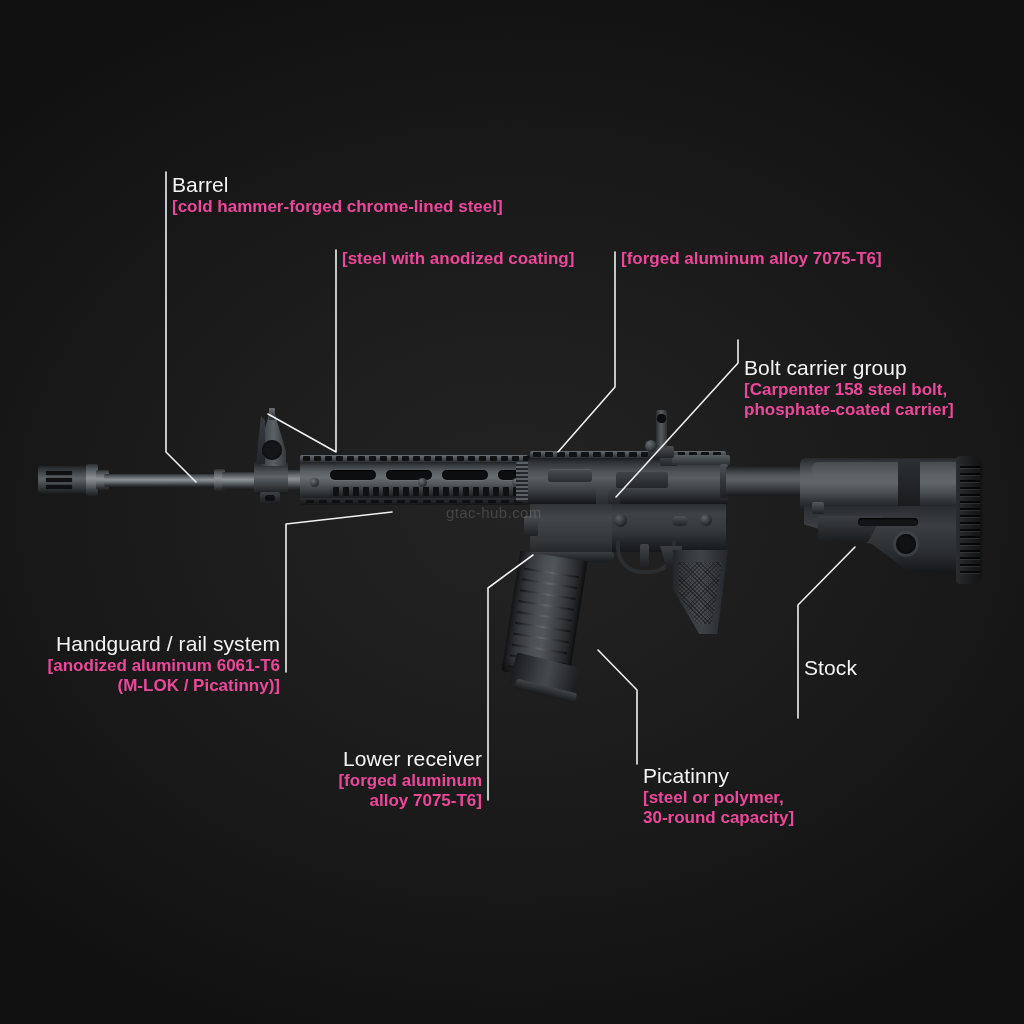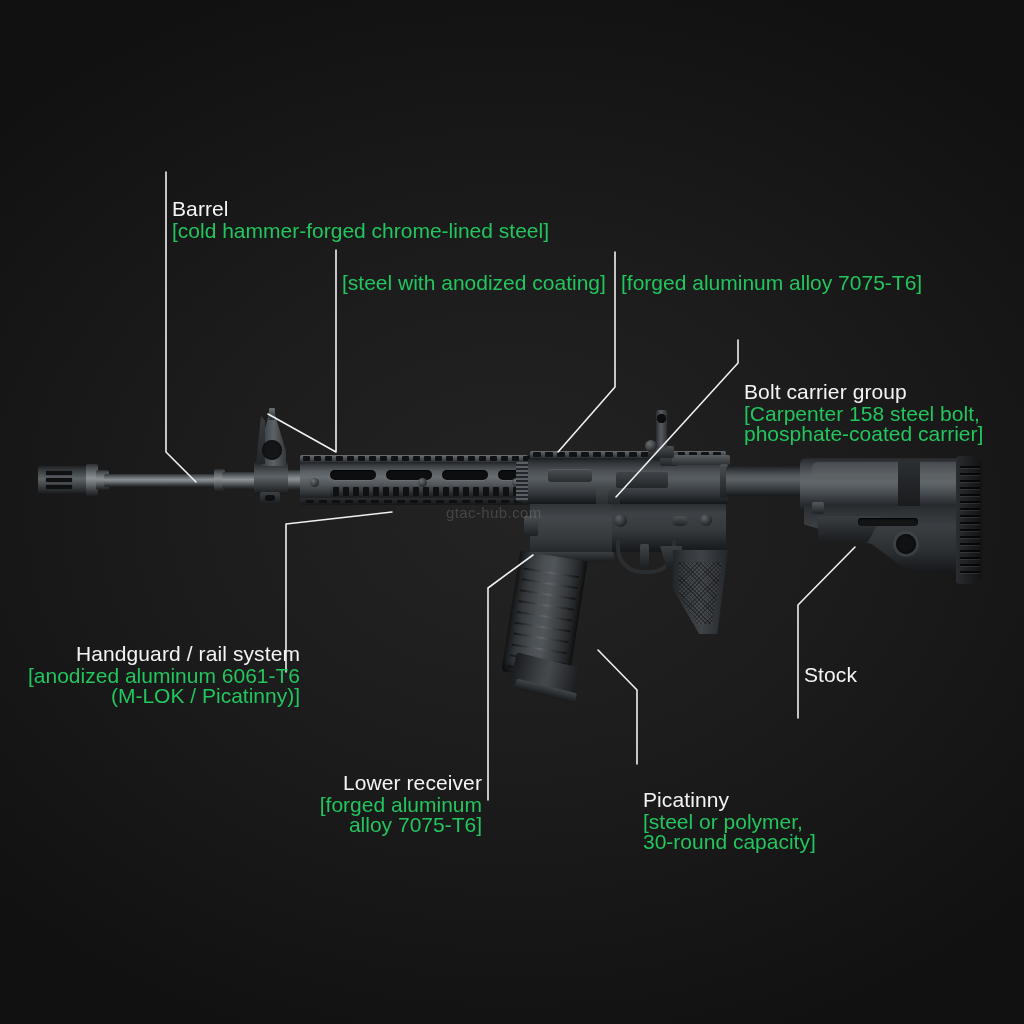--- a/index.html
+++ b/index.html
@@ -16,28 +16,29 @@
       radial-gradient(ellipse 70% 55% at 50% 50%, #232323 0%, #1c1c1c 45%, #161616 75%, #111111 100%);
   }
   #bg-noise{
     position:absolute;inset:0;opacity:.35;
     background-image:
       repeating-linear-gradient(0deg, rgba(255,255,255,.012) 0 1px, rgba(0,0,0,0) 1px 3px),
       repeating-linear-gradient(90deg, rgba(255,255,255,.010) 0 1px, rgba(0,0,0,0) 1px 4px);
   }
 
   
-  .callout{position:absolute;color:#f2f2f2;margin-top:24px;}
+  .callout{position:absolute;color:#f2f2f2;}
   .callout .title{
     font-size:21px;line-height:25px;font-weight:400;color:#f4f4f4;
     letter-spacing:.1px;white-space:nowrap;
   }
   .callout .sub{
-    font-size:21px;line-height:19.5px;color:#22c55e;letter-spacing:0;
+    font-size:17px;line-height:19.5px;color:#ec4899;letter-spacing:0;
     white-space:nowrap;
+    font-weight:bold;
   }
   .callout.right-align{text-align:right;}
   .callout .sub-line{display:block;}
 
   svg#leaders{position:absolute;inset:0;width:1024px;height:1024px;overflow:visible;}
   svg#leaders line, svg#leaders polyline{
     stroke:#f0f0f0;stroke-width:1.6;fill:none;stroke-linecap:round;stroke-linejoin:round;
   }
 
   
@@ -502,21 +503,21 @@
   </div>
 
   <div class="callout" style="left:744px;top:355px;">
     <div class="title">Bolt carrier group</div>
     <div class="sub">
       <span class="sub-line">[Carpenter 158 steel bolt,</span>
       <span class="sub-line">phosphate-coated carrier]</span>
     </div>
   </div>
 
-  <div class="callout right-align" style="left:0px;top:617px;width:280px;padding-left:20px;">
+  <div class="callout right-align" style="left:0px;top:631px;width:280px;">
     <div class="title">Handguard / rail system</div>
     <div class="sub">
       <span class="sub-line">[anodized aluminum 6061-T6</span>
       <span class="sub-line">(M-LOK / Picatinny)]</span>
     </div>
   </div>
 
   <div class="callout right-align" style="left:200px;top:746px;width:282px;">
     <div class="title">Lower receiver</div>
     <div class="sub">
@@ -526,19 +527,19 @@
   </div>
 
   <div class="callout" style="left:643px;top:763px;">
     <div class="title">Picatinny</div>
     <div class="sub">
       <span class="sub-line">[steel or polymer,</span>
       <span class="sub-line">30-round capacity]</span>
     </div>
   </div>
 
-  <div class="callout" style="left:804px;top:638px;">
+  <div class="callout" style="left:804px;top:655px;">
     <div class="title">Stock</div>
   </div>
 
   <div id="watermark">gtac-hub.com</div>
 
 </div>
 
 </body></html>

